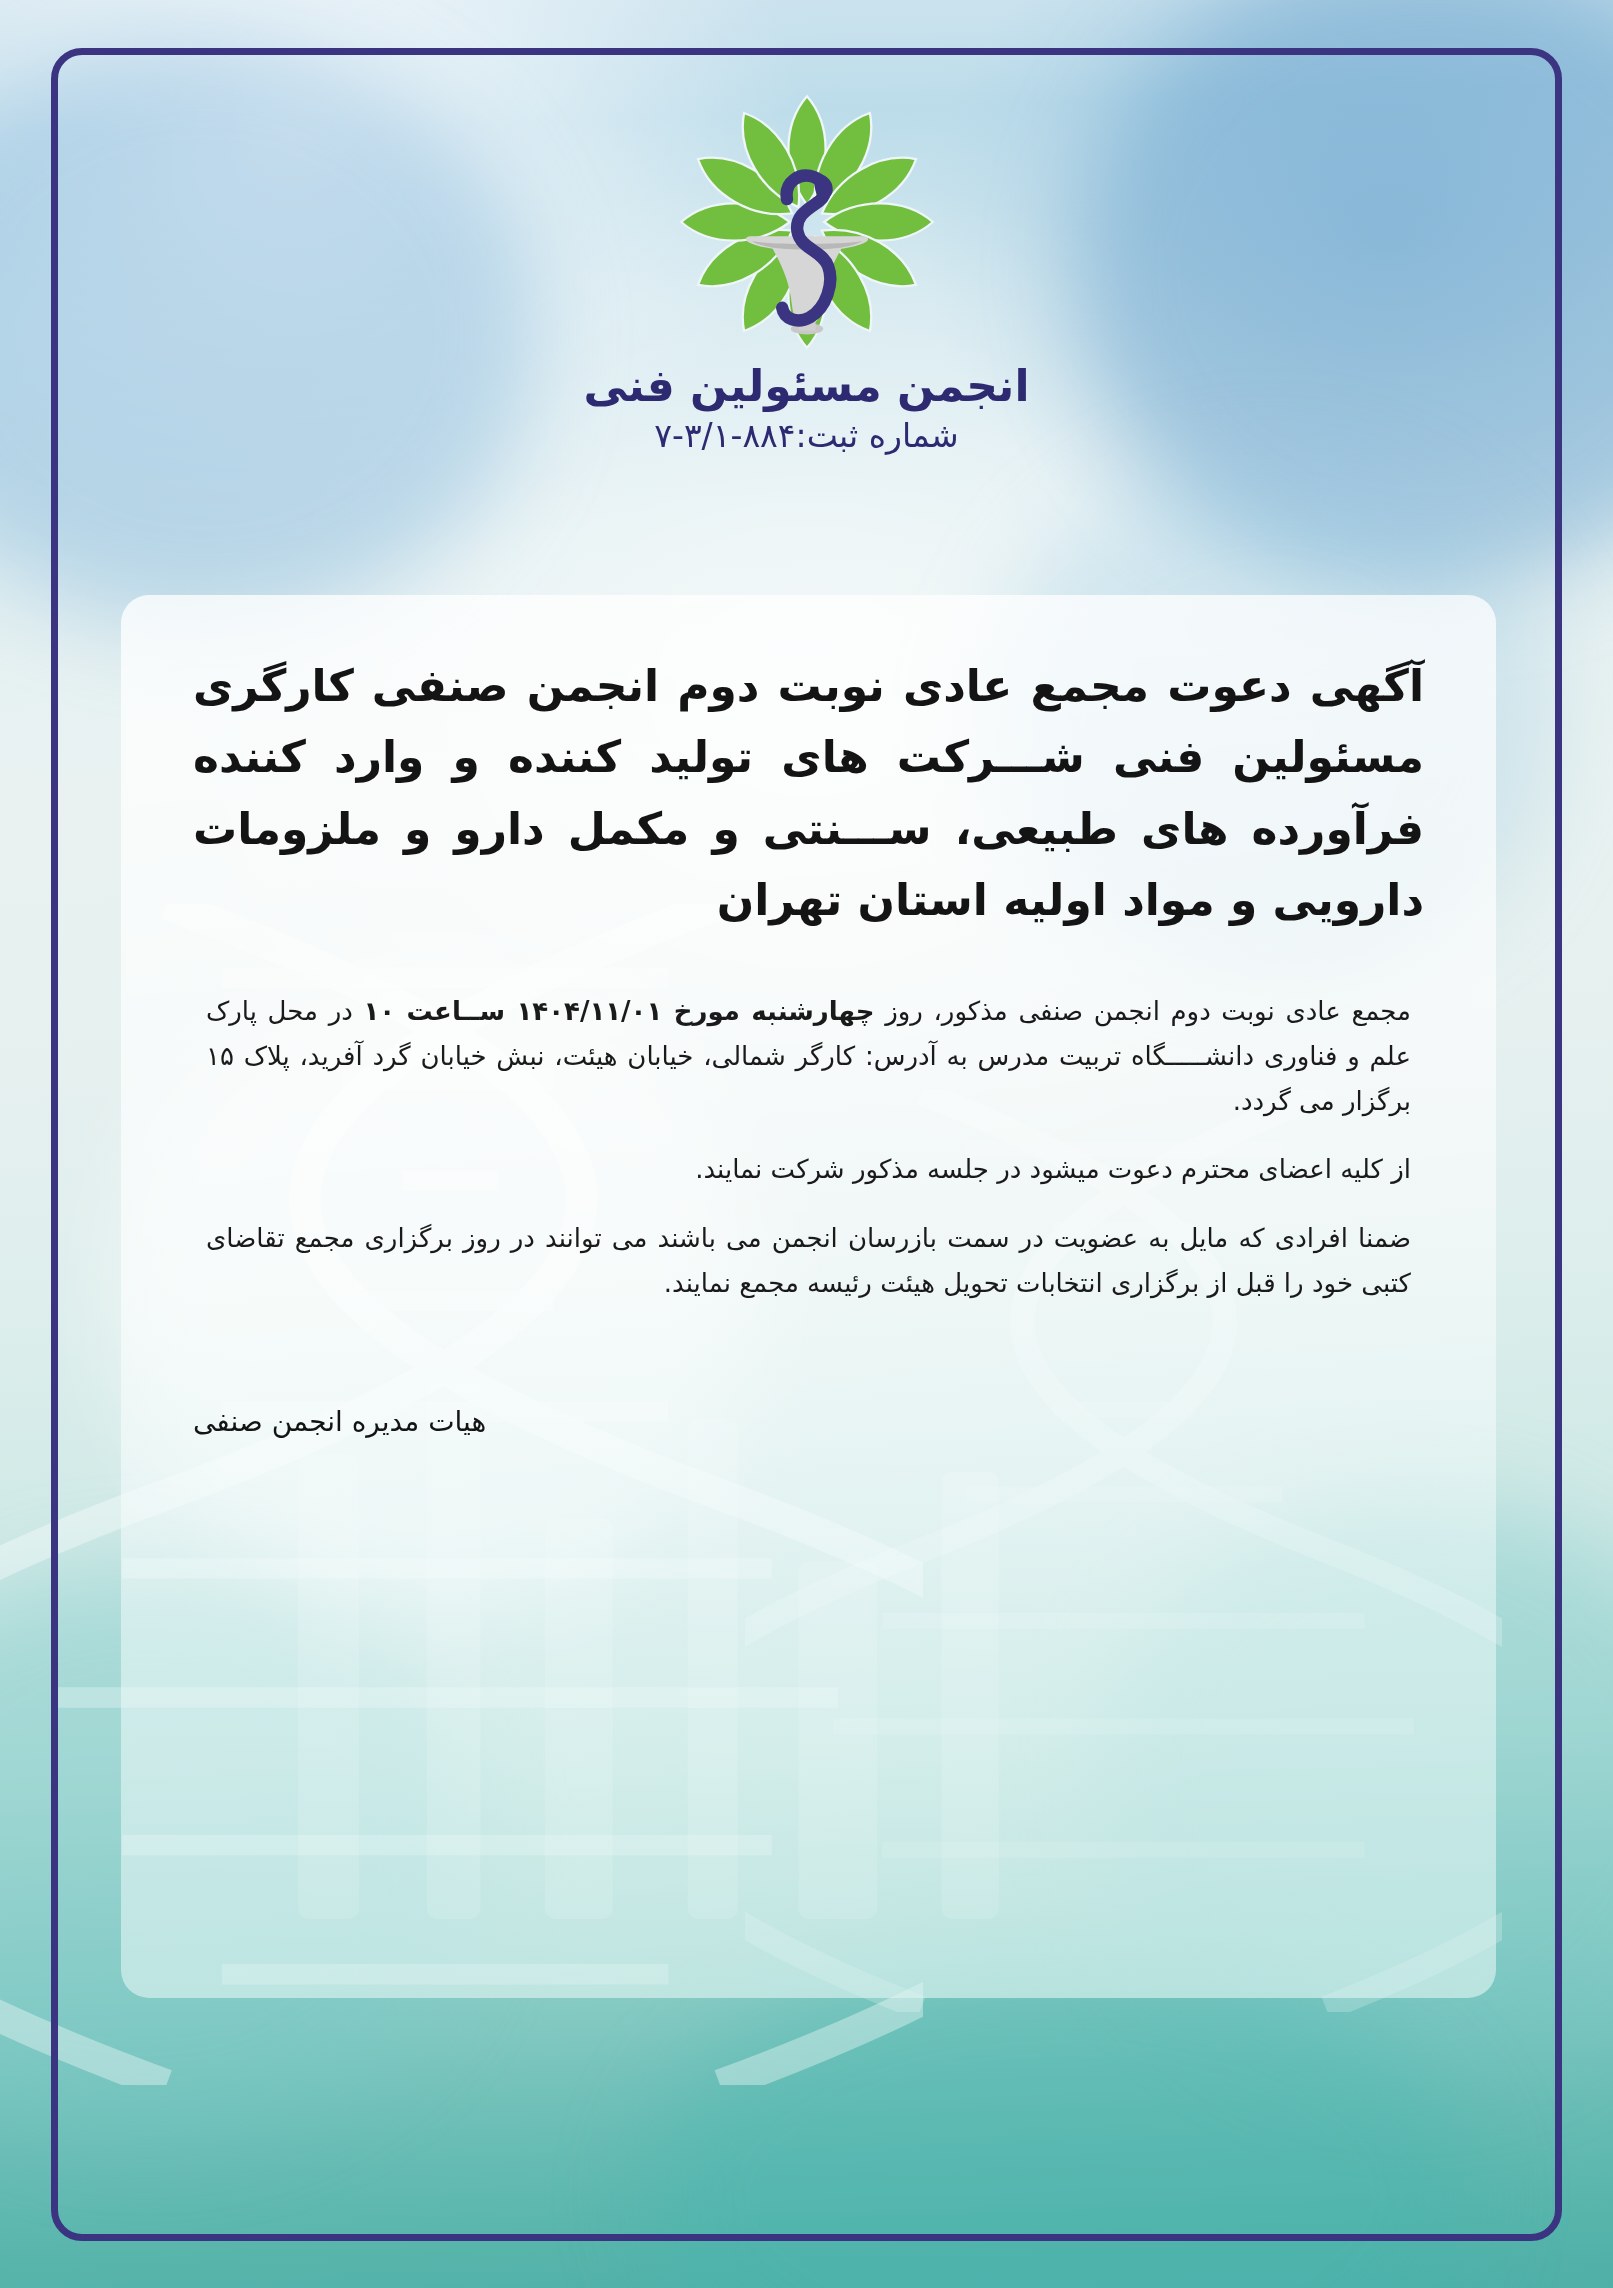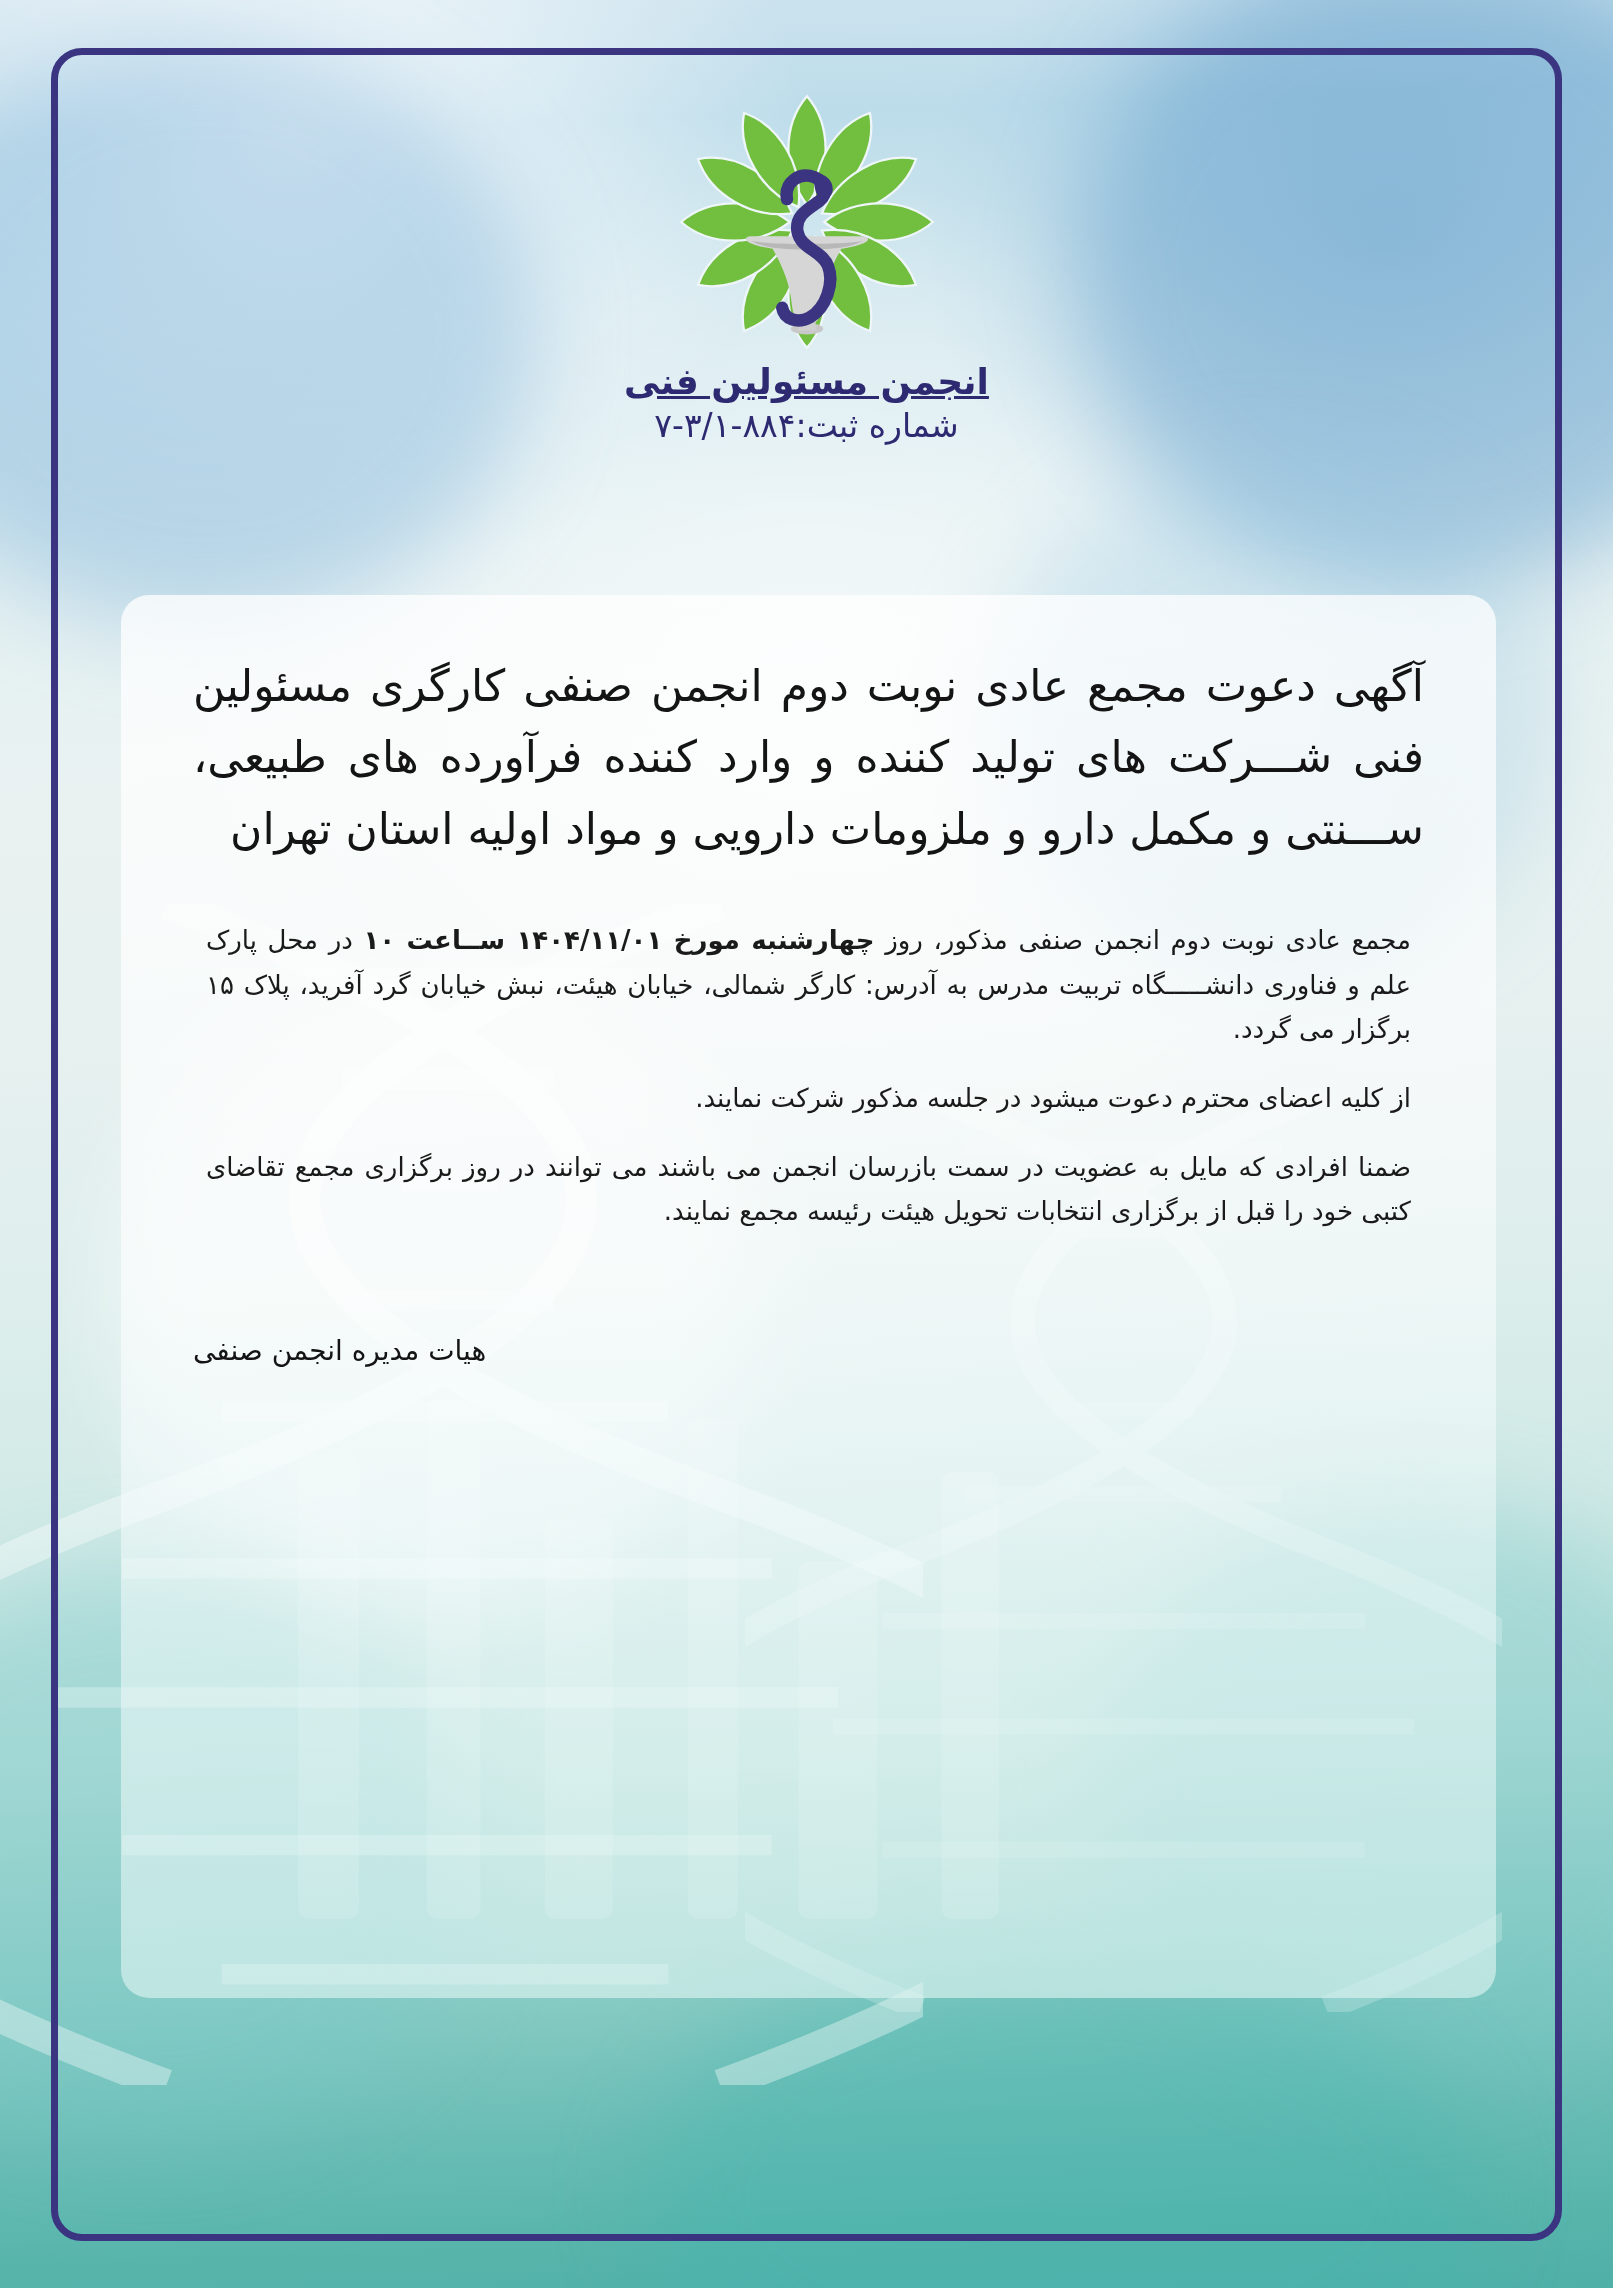--- a/index.html
+++ b/index.html
@@ -98,26 +98,25 @@
 
   .logo-mark {
     width: 286px;
     height: 286px;
     margin: 0 auto;
     display: block;
   }
 
   .org-name {
     margin-top: -5.5px;
-    font-size: 36px;
+    font-size: 44px;
     font-weight: bold;
     color: #2e2a72;
     letter-spacing: 0;
     line-height: 1.2;
-    text-decoration: underline;
   }
 
   .reg-no {
     margin-top: 3.7px;
     font-size: 33px;
     font-weight: normal;
     color: #2e2a72;
     line-height: 1.2;
   }
 
@@ -136,21 +135,21 @@
         rgba(240,250,250,0.55) 68%,
         rgba(228,246,244,0.60) 88%,
         rgba(219,243,240,0.66) 100%);
     box-sizing: border-box;
     padding: 55px 72px 37px 72px;
     color: #1d1d1d;
   }
 
   .title {
     font-size: 44px;
-    font-weight: normal;
+    font-weight: bold;
     line-height: 1.62;
     color: #141414;
     text-align: justify;
     text-align-last: right;
     margin: 0 0 54px 0;
   }
 
   .body-block {
     font-size: 26px;
     line-height: 1.72;

